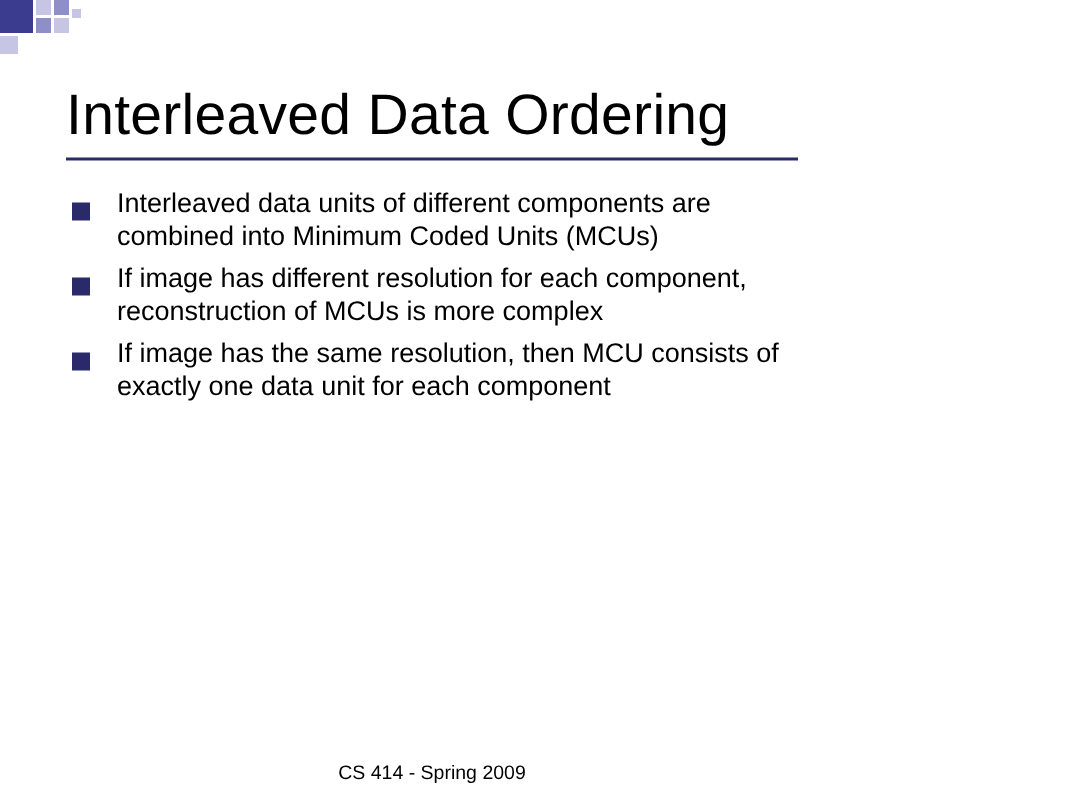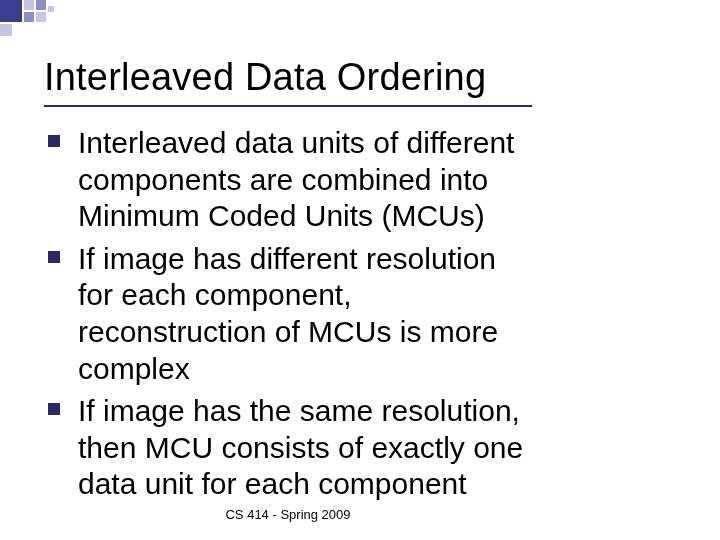--- a/index.html
+++ b/index.html
@@ -42,21 +42,21 @@
     margin: 0 0 18px 0;
     width: 100%;
   }
   .bullets {
     list-style: none;
     padding: 0 4px 0 4px;
     margin: 6px 0 0 0;
   }
   .bullets li {
     position: relative;
-    font-size: 30px;
+    font-size: 18px;
     line-height: 1.22;
     padding-left: 30px;
     margin-bottom: 6px;
   }
   .bullets li .marker {
     position: absolute;
     left: 0;
     top: 10px;
     width: 12px;
     height: 12px;

